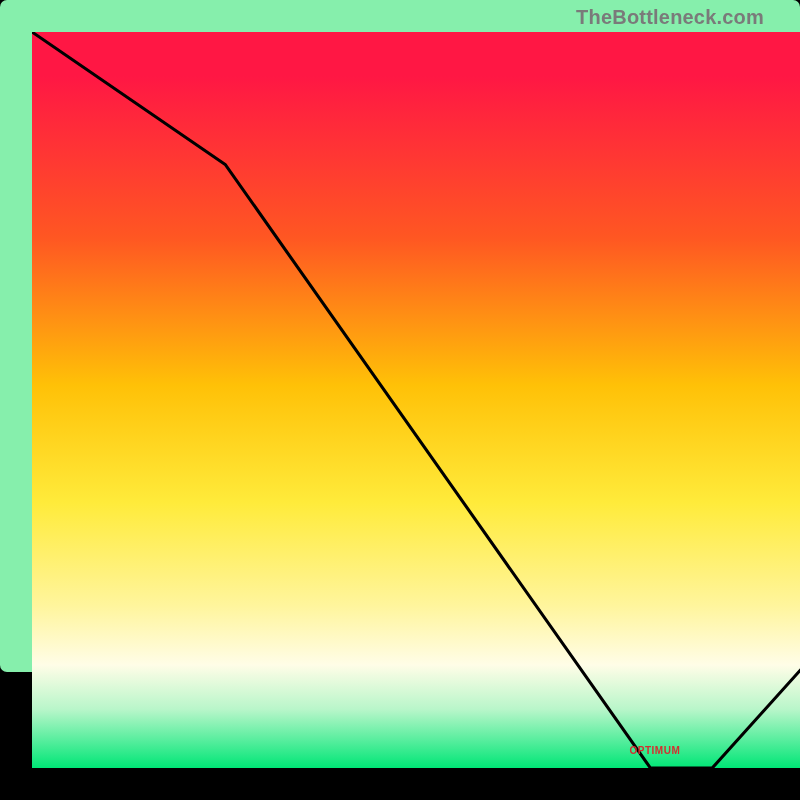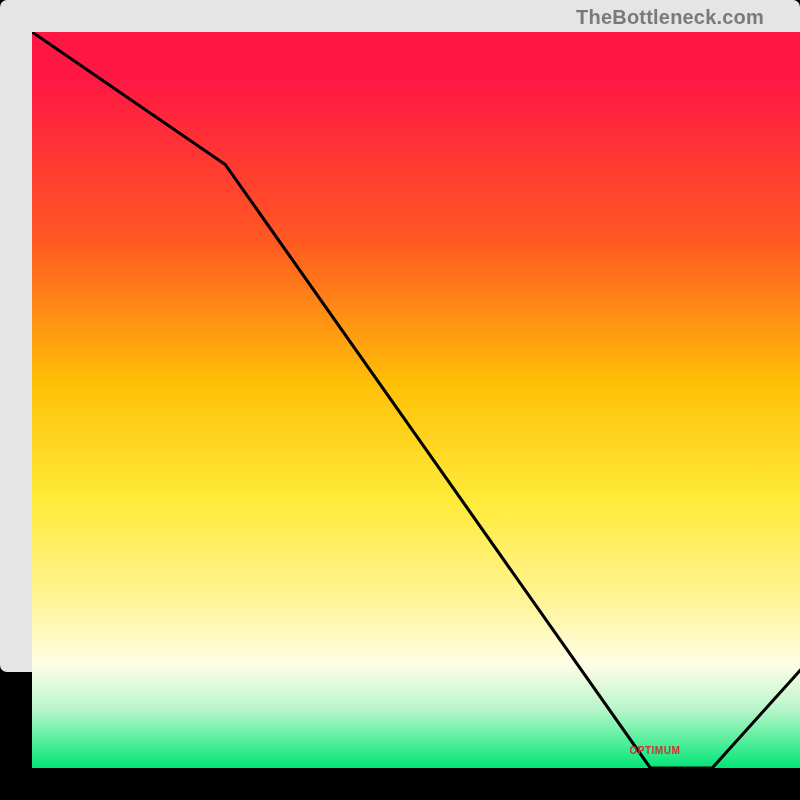--- a/index.html
+++ b/index.html
@@ -8,21 +8,21 @@
     width: 800px;
     height: 800px;
     background: #000;
     font-family: Arial, Helvetica, sans-serif;
     overflow: hidden;
   }
   .frame {
     position: relative;
     width: 800px;
     height: 672px;
-    background: #e5e5e5;
+    background: #86efac;
     border-radius: 7px;
   }
   .plot {
     position: absolute;
     left: 32px;
     top: 32px;
     width: 736px;
     height: 736px;
     background: linear-gradient(
       to bottom,

